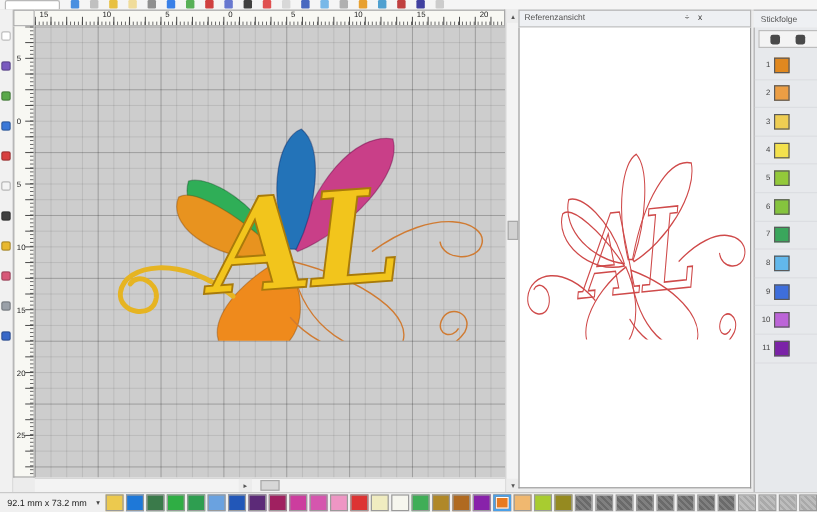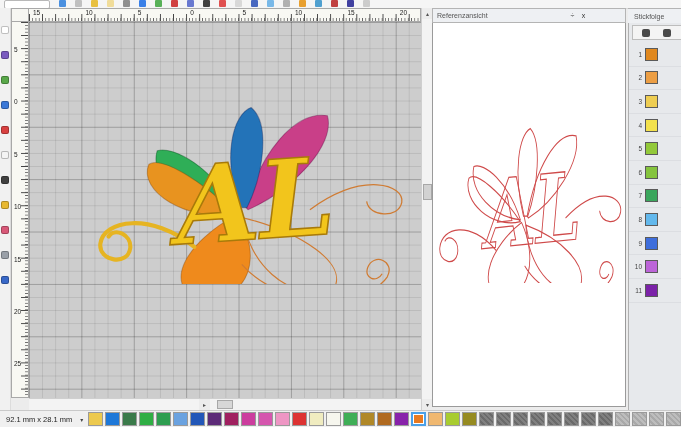--- a/index.html
+++ b/index.html
@@ -277,21 +277,21 @@
         <span class="seq-chip" style="background: rgb(188, 100, 216);"></span>
       </div>
       <div class="seq-row">
         <span class="seq-num">11</span>
         <span class="seq-chip" style="background: rgb(123, 34, 168);"></span>
       </div>
     </div>
 </div>
 
 <div id="bottom-bar" class="abs">
-  <span id="status-text">92.1 mm x 28.1 mm</span>
+  <span id="status-text">92.1 mm x 73.2 mm</span>
   <span id="status-caret">▾</span>
   <div id="bottom-palette">
       <div class="swatch" style="background: rgb(236, 201, 78);"></div>
       <div class="swatch" style="background: rgb(30, 120, 216);"></div>
       <div class="swatch" style="background: rgb(58, 122, 74);"></div>
       <div class="swatch" style="background: rgb(47, 174, 68);"></div>
       <div class="swatch" style="background: rgb(46, 158, 80);"></div>
       <div class="swatch" style="background: rgb(106, 162, 224);"></div>
       <div class="swatch" style="background: rgb(34, 87, 184);"></div>
       <div class="swatch" style="background: rgb(92, 42, 120);"></div>

